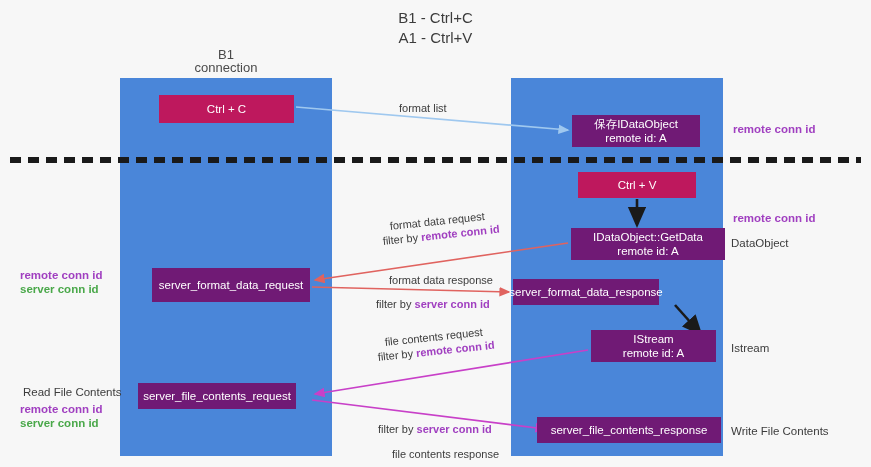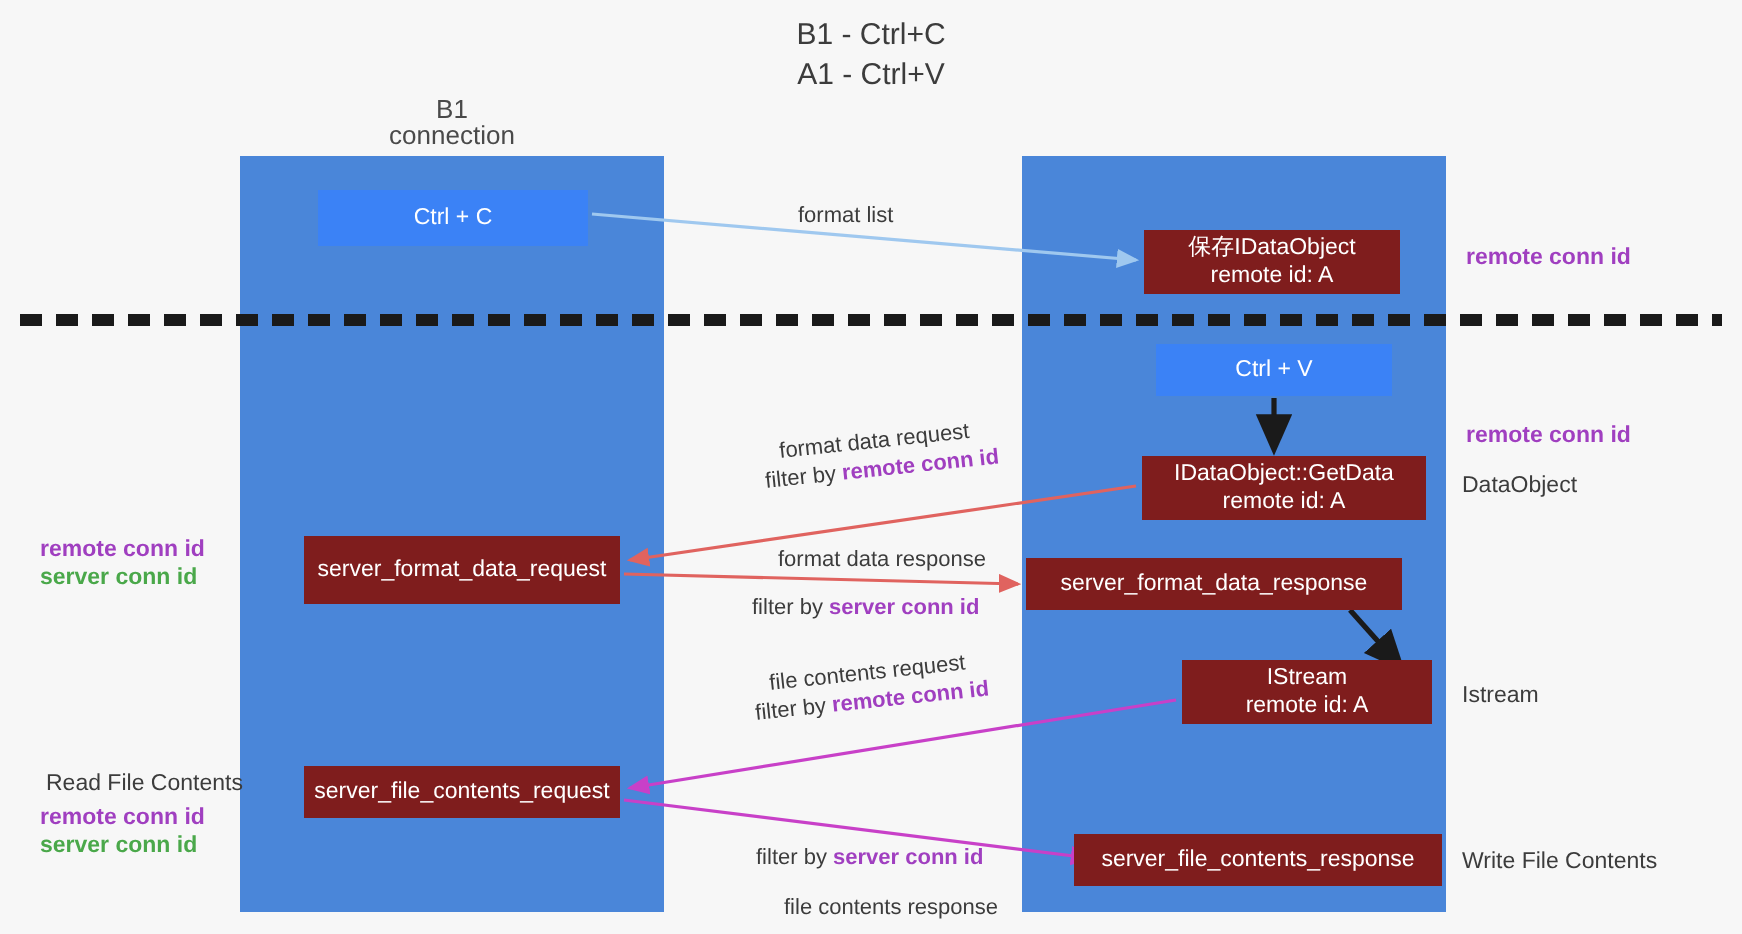--- a/index.html
+++ b/index.html
@@ -60,31 +60,31 @@
     display: flex;
     align-items: center;
     justify-content: center;
     text-align: center;
     color: #ffffff;
     font-size: 11.5px;
     line-height: 14px;
     white-space: pre-line;
     padding: 2px 4px;
   }
-  .box.green { background: #3b82f6; }
-  .box.orange { background: #7f1d1d; }
+  .box.green { background: #be185d; }
+  .box.orange { background: #701a75; }
 
   #box-ctrl-c { left: 159px; top: 95px; width: 135px; height: 28px; }
   #box-idataobject { left: 572px; top: 115px; width: 128px; height: 32px; }
   #box-ctrl-v { left: 578px; top: 172px; width: 118px; height: 26px; }
-  #box-getdata { left: 571px; top: 228px; width: 142px; height: 32px; }
+  #box-getdata { left: 571px; top: 228px; width: 154px; height: 32px; }
   #box-format-req { left: 152px; top: 268px; width: 158px; height: 34px; }
-  #box-format-resp { left: 513px; top: 279px; width: 188px; height: 26px; }
+  #box-format-resp { left: 513px; top: 279px; width: 146px; height: 26px; }
   #box-istream { left: 591px; top: 330px; width: 125px; height: 32px; }
-  #box-file-req { left: 152px; top: 383px; width: 158px; height: 26px; }
+  #box-file-req { left: 138px; top: 383px; width: 158px; height: 26px; }
   #box-file-resp { left: 537px; top: 417px; width: 184px; height: 26px; }
 
   
   .side-label {
     font-size: 11.5px;
     line-height: 14px;
   }
   .conn-remote { color: #a03fc0; font-weight: bold; }
   .conn-server { color: #4aa84a; font-weight: bold; }
   .plain { color: #3c3c3c; }

